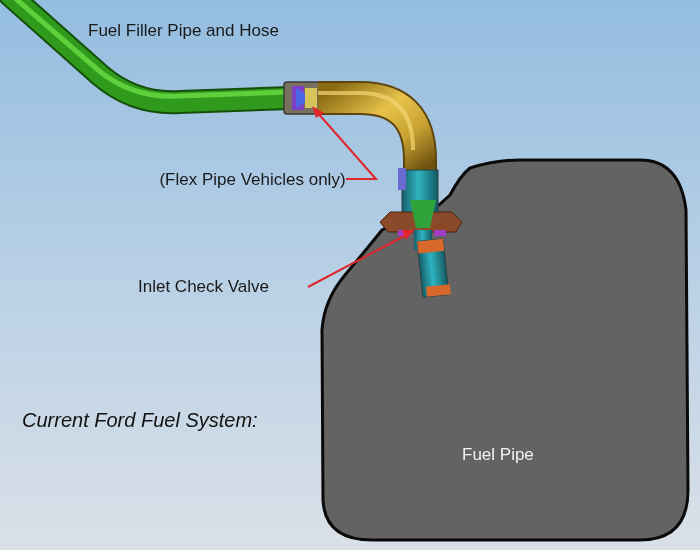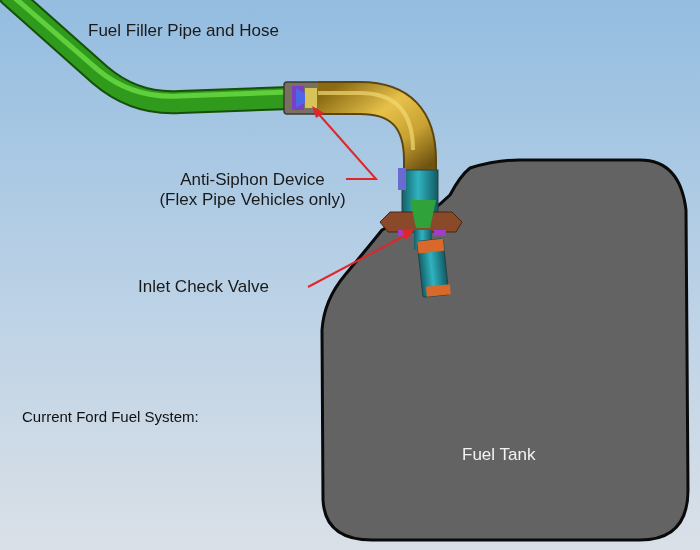--- a/index.html
+++ b/index.html
@@ -1,20 +1,20 @@
 <!DOCTYPE html>
 <html><head>
 <meta charset="utf-8">
 <style>
   html, body { margin:0; padding:0; }
   body { width:700px; height:550px; overflow:hidden; position:relative;
          font-family:"Liberation Sans", sans-serif; }
   #stage { position:absolute; left:0; top:0; width:700px; height:550px; }
   .label { position:absolute; color:#1a1a1a; font-size:17px; white-space:nowrap; line-height:1.2; }
-  .caption { position:absolute; color:#111; font-size:15px; line-height:1.25; white-space:nowrap; }
+  .caption { position:absolute; color:#111; font-size:20px; font-style:italic; line-height:1.25; white-space:nowrap; }
   .tank-label { position:absolute; color:#f2f2f2; font-size:17px; white-space:nowrap; }
   .center { text-align:center; }
 </style>
 </head>
 <body>
 
 <svg id="stage" viewBox="0 0 700 550" xmlns="http://www.w3.org/2000/svg">
   <defs>
     <linearGradient id="bg" x1="0" y1="0" x2="0" y2="1">
       <stop offset="0" stop-color="#94bde0"></stop>
@@ -92,20 +92,19 @@
   <g stroke="#e0262a" stroke-width="2" fill="none">
     <path d="M 346 179 L 376 179 L 316 111"></path>
     <path d="M 308 287 L 408 234"></path>
   </g>
   <polygon points="312,106 324,113 316,118" fill="#e0262a"></polygon>
   <polygon points="414,230 402,230 406,240" fill="#e0262a"></polygon>
 </svg>
 
 <div class="label" style="left:88px; top:21px;">Fuel Filler Pipe and Hose</div>
 <div class="label center" style="left:135px; top:170px; width:235px;">
-  <div>Anti-Siphon Device</div>
   <div>(Flex Pipe Vehicles only)</div>
 </div>
 <div class="label" style="left:138px; top:277px;">Inlet Check Valve</div>
 <div class="caption" style="left:22px; top:408px;">
   <div>Current Ford Fuel System:</div>
 </div>
-<div class="tank-label" style="left:462px; top:445px;">Fuel Tank</div>
+<div class="tank-label" style="left:462px; top:445px;">Fuel Pipe</div>
 
 </body></html>

